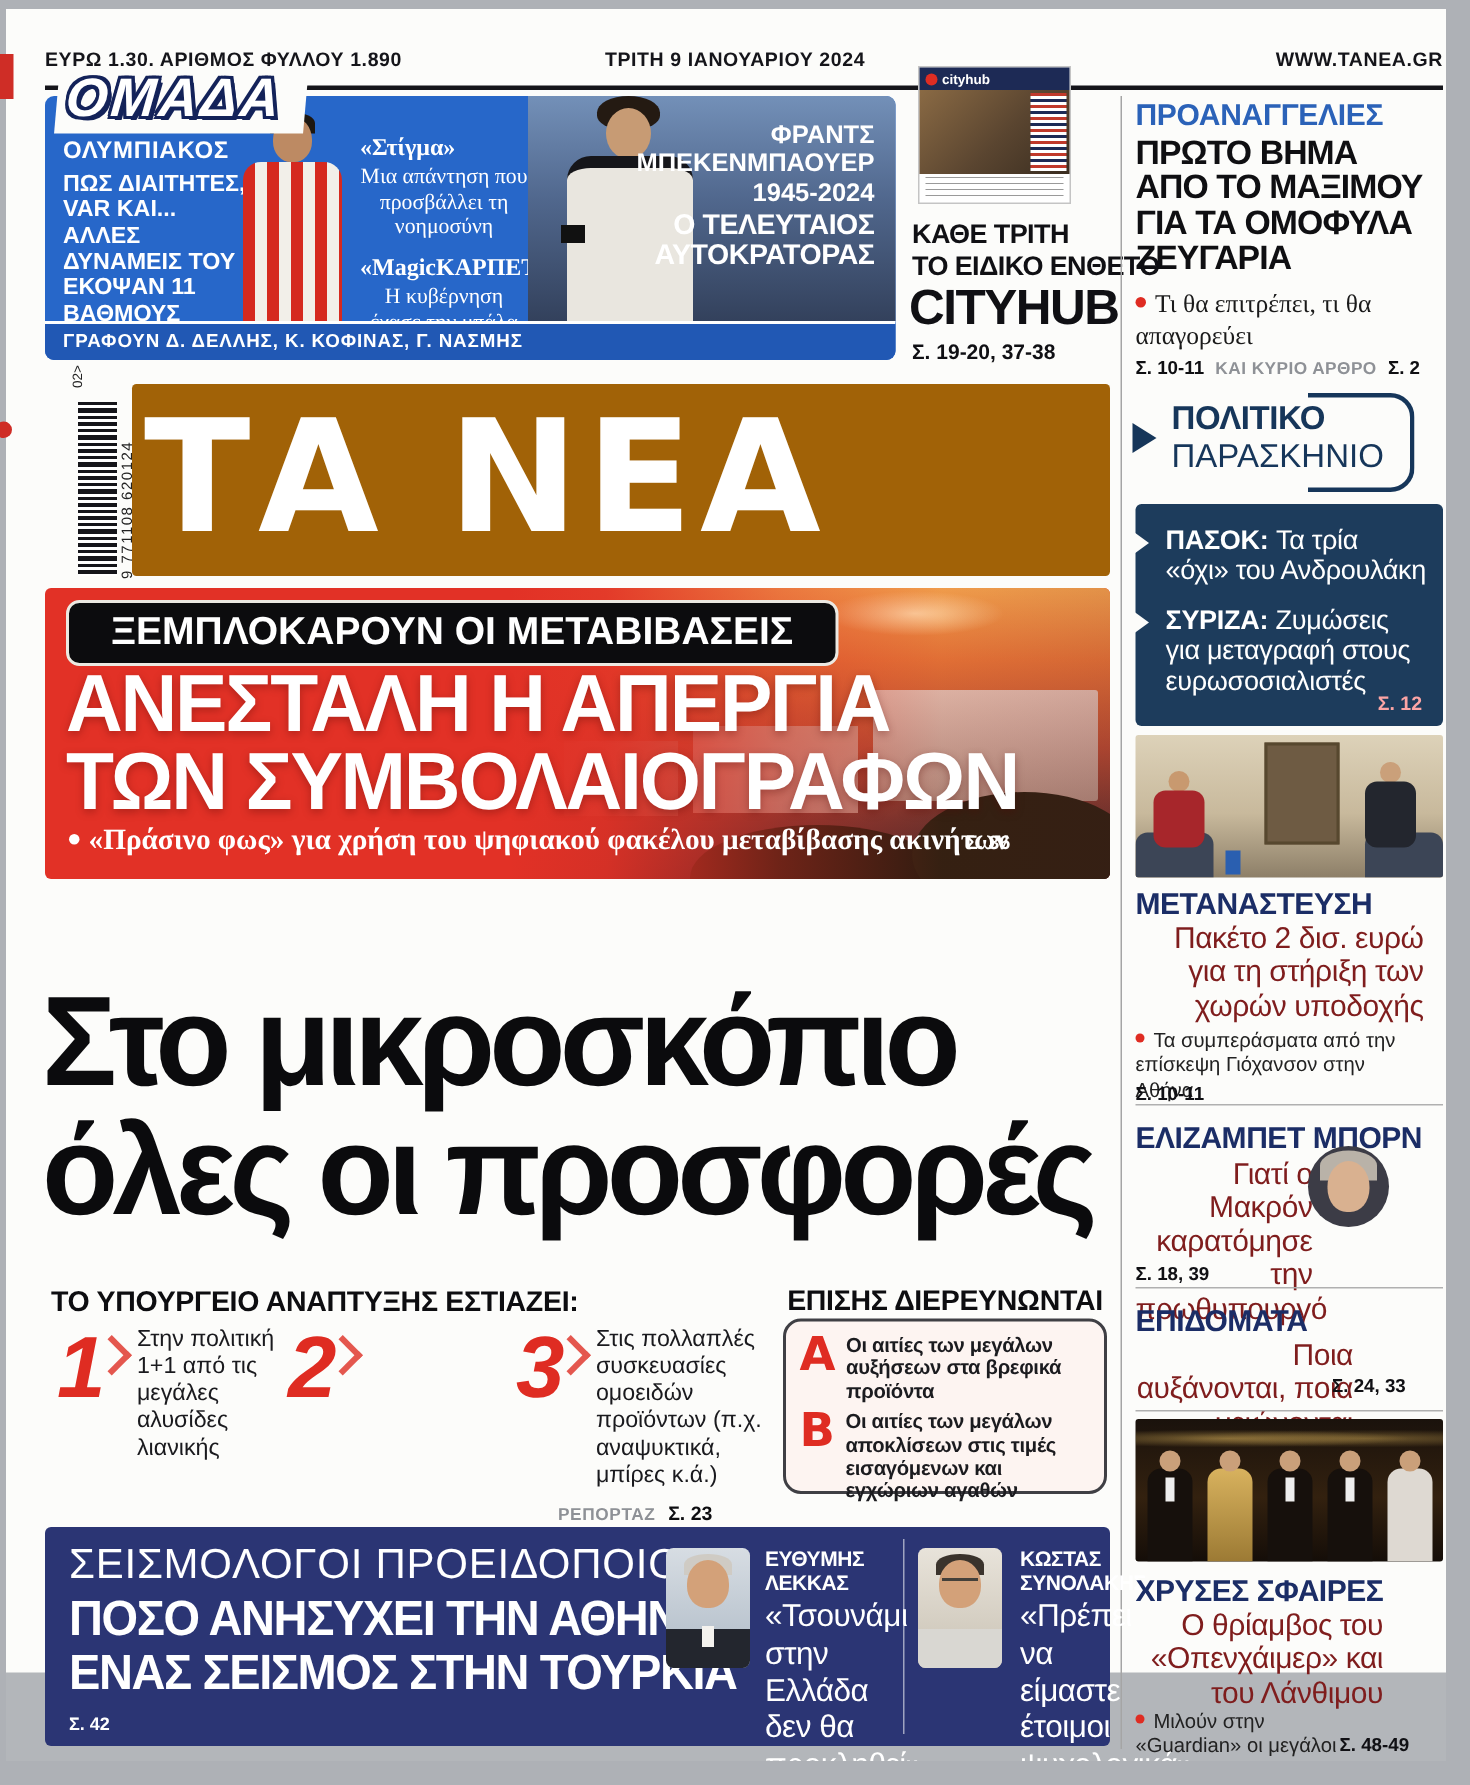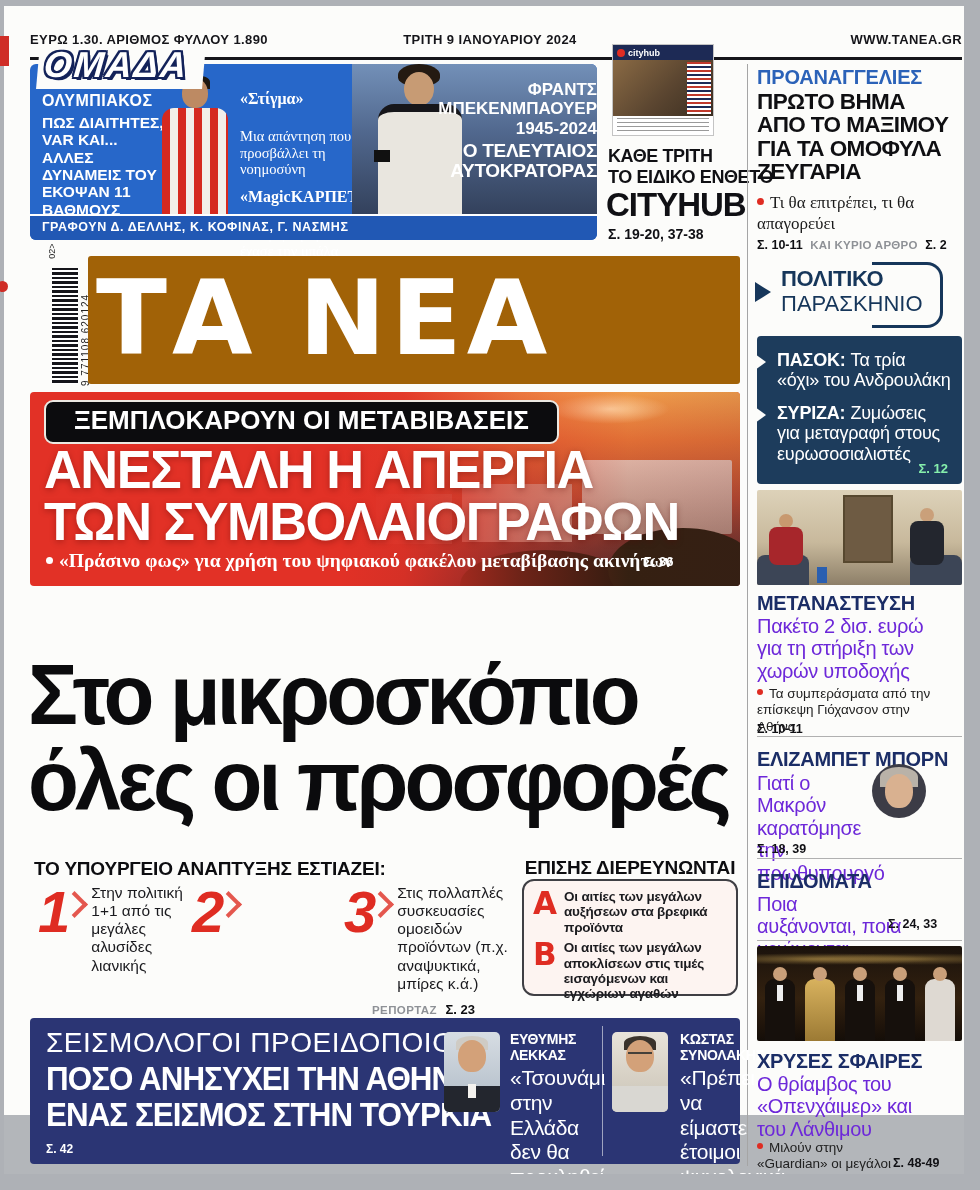--- a/index.html
+++ b/index.html
@@ -24,29 +24,29 @@
       2px 2px 0 #14235a,-2px 2px 0 #14235a,2px -2px 0 #14235a,-2px -2px 0 #14235a,3px 3px 0 #14235a;}
   .promo-kicker{left:42px;top:92px;font-size:16px;font-weight:bold;color:#fff;letter-spacing:.5px;}
   .promo-head{left:42px;top:114px;width:128px;font-size:15.5px;line-height:1.12;font-weight:bold;color:#fff;}
   .player{left:158px;top:78px;width:74px;height:136px;}
   .pl-head{position:absolute;left:24px;top:0;width:26px;height:30px;border-radius:50% 50% 45% 45%;background:#bd8a63;}
   .pl-hair{position:absolute;left:22px;top:-3px;width:30px;height:14px;border-radius:50% 50% 0 0;background:#1d1711;}
   .pl-body{position:absolute;left:4px;top:30px;width:66px;height:106px;border-radius:12px 12px 0 0;
     background:repeating-linear-gradient(90deg,#d5291f 0 8px,#f2efe9 8px 16px);}
   .serif-col{left:240px;top:90px;width:112px;color:#fff;font-family:"Liberation Serif",serif;}
   .serif-title{font-size:16px;font-weight:bold;}
-  .serif-text{font-size:14.5px;line-height:1.15;margin:20px 0 10px;}
+  .serif-text{font-size:14.5px;line-height:1.15;margin:2px 0 10px;text-align:center;}
   .beck{left:352px;top:64px;width:245px;height:150px;overflow:hidden;border-radius:0 6px 0 0;
     background:linear-gradient(180deg,#7390b8 0%,#51688e 45%,#33415c 100%);}
   .beck-head{position:absolute;left:52px;top:8px;width:30px;height:34px;border-radius:50%;background:#c79b74;}
   .beck-hair{position:absolute;left:46px;top:0px;width:42px;height:22px;border-radius:50% 50% 40% 40%;background:#241a12;}
   .beck-jersey{position:absolute;left:26px;top:40px;width:84px;height:110px;border-radius:16px 16px 0 0;
     background:#e9e6df;border-top:8px solid #16161a;}
   .beck-band{position:absolute;left:22px;top:86px;width:16px;height:12px;background:#111;}
-  .beck-text{position:absolute;right:0;top:16px;width:168px;text-align:right;color:#fff;}
+  .beck-text{position:absolute;right:14px;top:16px;width:168px;text-align:right;color:#fff;}
   .beck-name{font-size:17px;font-weight:bold;line-height:1.14;}
   .beck-title{font-size:19px;font-weight:bold;letter-spacing:-.3px;line-height:1.05;margin-top:3px;}
   .byline{left:30px;top:214px;width:567px;height:26px;box-sizing:border-box;border-top:2px solid #fff;
     background:#2158b4;border-radius:0 0 6px 6px;color:#fff;font-size:12.5px;font-weight:bold;
     letter-spacing:.6px;line-height:23px;padding-left:12px;}
 
   
   .ch-card{left:612px;top:44px;width:100px;height:90px;background:#fff;border:1px solid #c4c4c4;z-index:2;}
   .ch-head{height:15px;background:#1d2a55;display:flex;align-items:center;gap:3px;padding:0 4px;}
   .ch-dot{width:8px;height:8px;border-radius:50%;background:#e02d23;}
@@ -87,21 +87,21 @@
   .pol-t1{left:781px;top:266px;font-size:22px;font-weight:bold;color:#16365a;letter-spacing:-.3px;}
   .pol-t2{left:781px;top:291px;font-size:22px;color:#16365a;}
   .pol-bracket{left:872px;top:262px;width:68px;height:60px;border:3px solid #16365a;border-left:none;
     border-radius:0 16px 16px 0;}
   .pol-box{left:757px;top:336px;width:205px;height:148px;box-sizing:border-box;background:#1d3c5c;
     border-radius:4px;padding:14px 10px 8px 20px;color:#fff;}
   .pol-item{position:relative;font-size:18px;line-height:1.12;margin-bottom:13px;letter-spacing:-.2px;}
   .pol-item .lead{font-weight:bold;margin-right:5px;}
   .pol-item::before{content:"";position:absolute;left:-22px;top:4px;
     border-left:11px solid #fcfcfa;border-top:8px solid transparent;border-bottom:8px solid transparent;}
-  .pol-page{position:absolute;right:14px;bottom:8px;font-size:13px;font-weight:bold;color:#86efac;}
+  .pol-page{position:absolute;right:14px;bottom:8px;font-size:13px;font-weight:bold;color:#fca5a5;}
 
   
   .strike{left:30px;top:392px;width:710px;height:194px;background:#e23126;border-radius:4px;overflow:hidden;}
   .sp{position:absolute;right:0;top:0;width:400px;height:100%;}
   .sp-sky{position:absolute;inset:0;background:linear-gradient(180deg,#f2b052 0%,#e07a38 25%,#aa4c32 55%,#5c332e 80%,#2e2226 100%);}
   .sp-sun{position:absolute;right:70px;top:2px;width:120px;height:30px;
     background:radial-gradient(ellipse at center,#ffeab0 0%,rgba(255,210,120,0) 70%);}
   .sp-b1{position:absolute;right:8px;top:68px;width:150px;height:74px;border-radius:2px;
     background:linear-gradient(180deg,#dcd1c5,#a89a8c);opacity:.92;}
   .sp-b2{position:absolute;right:168px;top:92px;width:110px;height:58px;background:#c9bcae;opacity:.7;}
@@ -158,21 +158,21 @@
   .xp-glass{position:absolute;left:16px;top:20px;width:24px;height:5px;border-top:2px solid #44403a;}
   .xp-suit{position:absolute;left:0;bottom:0;width:100%;height:26px;background:#23262e;}
   .xp-suit.light{background:#d9d7d2;}
   .xp-shirt{position:absolute;left:24px;bottom:14px;width:8px;height:14px;background:#f4f2ee;}
   .exp-name{position:absolute;width:84px;font-size:14px;font-weight:bold;line-height:1.15;letter-spacing:-.3px;}
   .exp-quote{position:absolute;width:88px;font-size:21px;line-height:1.18;letter-spacing:-.3px;}
   .exp-div{position:absolute;top:8px;width:1px;height:130px;background:rgba(255,255,255,.55);}
 
   
   .story-kicker{font-size:20px;font-weight:bold;color:#1b2d66;letter-spacing:-.3px;}
-  .story-title{font-size:20px;color:#6d28d9;line-height:1.12;letter-spacing:-.3px;}
+  .story-title{font-size:20px;color:#7f1d1d;line-height:1.12;letter-spacing:-.3px;text-align:right;}
   .story-bullet{font-size:13.5px;color:#222;line-height:1.22;}
   .story-page{font-size:12.5px;font-weight:bold;color:#101014;}
   .divider{width:205px;height:1px;background:#b0b0b0;}
 
   .mig-photo{left:757px;top:490px;width:205px;height:95px;overflow:hidden;border-radius:2px;
     background:linear-gradient(180deg,#ddd2b9 0%,#c8b99c 55%,#8d7f68 100%);}
   .mp-door{position:absolute;left:86px;top:5px;width:46px;height:64px;background:#6e5b43;border:2px solid #57482f;}
   .mp-wht{position:absolute;left:10px;top:24px;width:38px;height:52px;}
   .mp-wh{position:absolute;left:12px;top:0;width:14px;height:14px;border-radius:50%;background:#c8996f;}
   .mp-wb{position:absolute;left:2px;top:13px;width:34px;height:38px;border-radius:8px;background:#a7262b;}

